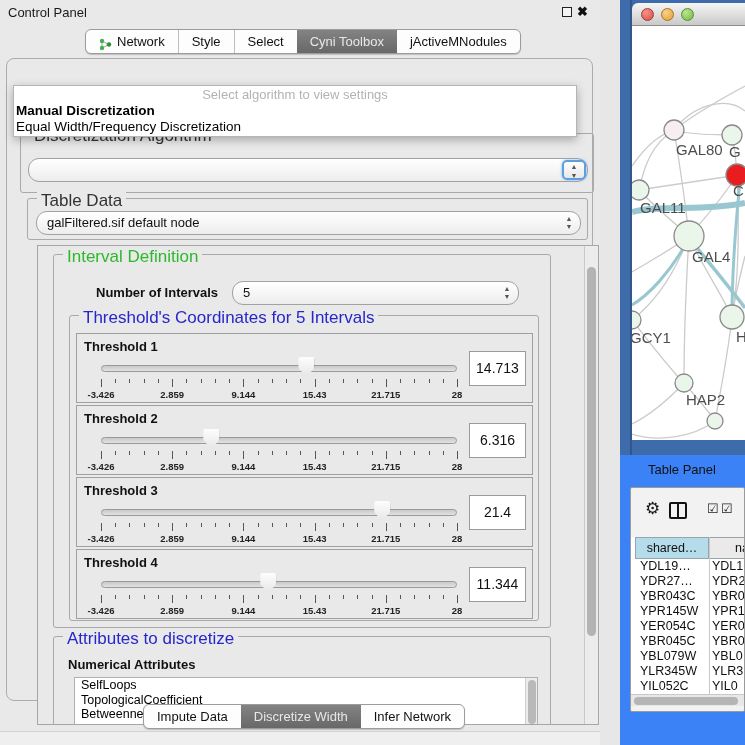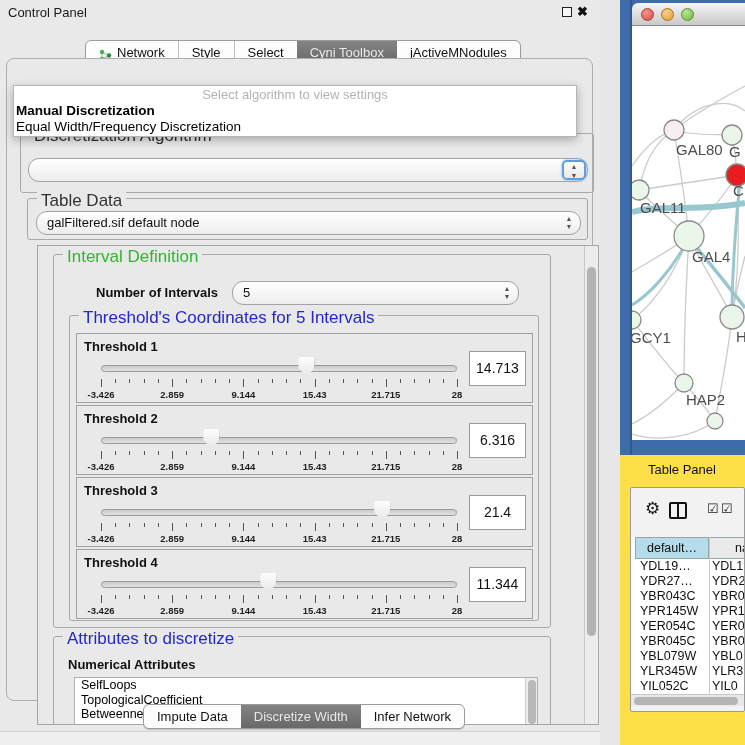--- a/index.html
+++ b/index.html
@@ -7,21 +7,21 @@
   body { position:relative; background:#e7e7e7; font-family:"Liberation Sans",sans-serif; overflow:hidden; color:#111; }
 
   
   #control-panel { position:absolute; left:0; top:0; width:600px; height:745px; background:#e9e9e9; }
   .cp-titlebar { position:absolute; left:0; top:0; width:600px; height:26px; }
   .cp-title { position:absolute; left:8px; top:5px; font-size:13px; color:#1a1a1a; }
   .float-ico { position:absolute; left:562px; top:7px; width:10px; height:10px; border:1.5px solid #222; background:#f5f5f5; }
   .close-ico { position:absolute; left:577px; top:4px; font-size:13px; font-weight:bold; color:#111; }
 
   .tabbar { position:absolute; display:flex; background:#fdfdfd; border:1px solid #9c9c9c; border-radius:6px; overflow:hidden; box-shadow:0 1px 1px rgba(0,0,0,.18); height:25px; }
-  #top-tabbar { left:85px; top:40px;align-items:flex-end; }
+  #top-tabbar { left:85px; top:29px;align-items:flex-end; }
   #bottom-tabbar { left:143px; top:704px; }
   .seg { display:flex; align-items:center; padding:0 13px; font-size:13px; color:#111; line-height:23px; white-space:nowrap; }
   .seg + .seg { border-left:1px solid #bdbdbd; }
   .seg.sel { background:linear-gradient(#838383,#686868); color:#e8e8e8; border-left:none; }
   .seg.sel + .seg { border-left:none; }
   .net-ico { margin-right:5px; display:inline-block; height:13px; }
 
   .outer-panel { position:absolute; left:6px; top:58px; width:587px; height:643px; border:1px solid #adadad; border-radius:8px; background:#e9e9e9; }
 
   .groupbox { position:absolute; border:1px solid #a9a9a9; border-radius:3px; }
@@ -80,21 +80,21 @@
   #nw-inner-line { position:absolute; left:10px; top:0; width:2px; height:455px; background:#31578d; }
   #nw-titlebar { position:absolute; left:12px; top:3px; width:113px; height:23px; background:linear-gradient(#f6f6f6,#c9c9c9); border-bottom:1px solid #8e8e8e; border-top-left-radius:6px; }
   .tl { position:absolute; top:5px; width:13px; height:13px; border-radius:50%; }
   .tl.red { left:9px; background:radial-gradient(circle at 35% 30%,#f4948f,#d84b41); border:1px solid #a53c32; }
   .tl.yellow { left:29px; background:radial-gradient(circle at 35% 30%,#f7d08b,#e2a02e); border:1px solid #ad7218; }
   .tl.green { left:49px; background:radial-gradient(circle at 35% 30%,#b9e694,#70b83e); border:1px solid #5a8f2e; }
   #nw-canvas { position:absolute; left:12px; top:26px; width:113px; height:414px; background:#fff; overflow:hidden; }
   #net-svg text { font-family:"Liberation Sans",sans-serif; font-size:15px; fill:#4d4d4d; }
 
   
-  #table-panel-area { position:absolute; left:620px; top:455px; width:125px; height:290px; background:#fde047; }
+  #table-panel-area { position:absolute; left:620px; top:455px; width:125px; height:290px; background:#3b82f6; }
   #tp-title { position:absolute; left:28px; top:7px; font-size:13px; color:#111; }
   #tp-panel { position:absolute; left:10px; top:32px; width:115px; height:225px; background:#f2f2f2; border:1px solid #9a9a9a; border-radius:2px; overflow:hidden; }
   #tp-gear { position:absolute; left:14px; top:10px; font-size:17px; color:#1a1a1a; }
   #tp-cols { position:absolute; left:38px; top:14px; width:18px; height:17px; border:2px solid #111; border-radius:2px; }
   #tp-cols div { position:absolute; left:6px; top:0; width:2px; height:13px; background:#111; }
   .tp-check { position:absolute; top:13px; font-size:13px; color:#222; }
   #tp-check1 { left:76px; } #tp-check2 { left:90px; }
   #tp-rowsbg { position:absolute; left:0; top:49px; width:115px; height:157px; background:#fff; }
   .tp-hcell { position:absolute; top:49px; height:22px; border:1px solid #98a4aa; font-size:12.5px; line-height:20px; overflow:hidden; white-space:nowrap; }
   #tp-h1 { left:4px; width:74px; background:#b5dcea; text-align:center; }
@@ -454,21 +454,21 @@
 <div id="table-panel-area">
   <span id="tp-title">Table Panel</span>
   <div id="tp-panel">
     <span id="tp-gear">⚙</span>
     <span id="tp-cols">
         <div></div>
       </span>
     <span class="tp-check" id="tp-check1">☑</span>
     <span class="tp-check" id="tp-check2">☑</span>
     <div id="tp-rowsbg"></div>
-    <div class="tp-hcell" id="tp-h1">default…</div>
+    <div class="tp-hcell" id="tp-h1">shared…</div>
     <div class="tp-hcell" id="tp-h2">na</div>
     <div id="tp-rows">
         <div class="tp-row">
           <span class="tp-c1">YDL19…</span>
           <span class="tp-c2">YDL1</span>
         </div>
         <div class="tp-row">
           <span class="tp-c1">YDR27…</span>
           <span class="tp-c2">YDR2</span>
         </div>

